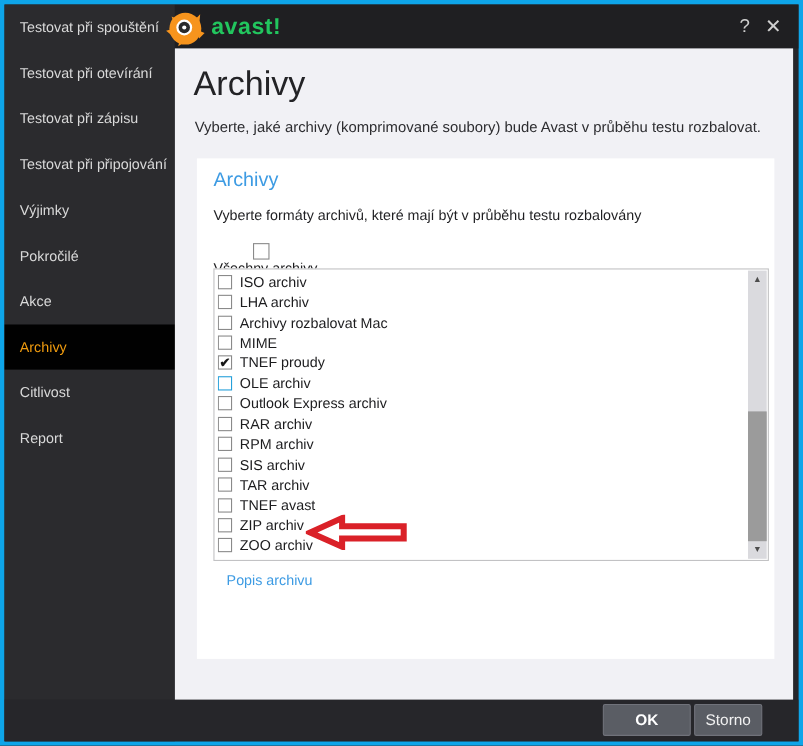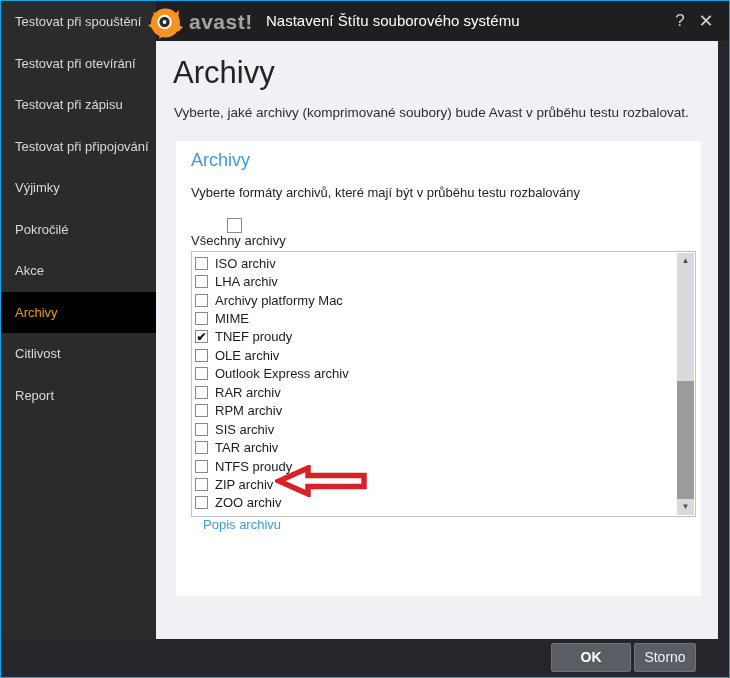--- a/index.html
+++ b/index.html
@@ -1,28 +1,28 @@
 <!DOCTYPE html>
 <html><head>
 <meta charset="utf-8">
 <style>
   * { margin:0; padding:0; box-sizing:border-box; }
   html,body { background:#444; }
   body { font-family:"Liberation Sans", sans-serif; }
 
   .window {
     position:relative; width:730px; height:678px;
-    background:#26262a; border:1px solid #0ea5e9; overflow:hidden;text-decoration:underline;
+    background:#26262a; border:4px solid #0ea5e9; overflow:hidden;text-decoration:underline;
   }
 
   
   .titlebar { position:absolute; left:155px; top:0; right:0; height:40px; background:#1f1f22; }
   .logo { position:absolute; left:-11px; top:2px; display:flex; align-items:center; }
   .logo svg { display:block; }
-  .brand { color:#a3a3a3; font-weight:bold; font-size:21px; letter-spacing:0.5px; margin-left:2px; }
+  .brand { color:#22c55e; font-weight:bold; font-size:21px; letter-spacing:0.5px; margin-left:2px; }
   .win-title { position:absolute; left:110px; top:0; height:40px; line-height:40px;
                color:#ffffff; font-size:15px; }
   .win-btn { position:absolute; top:9px; width:22px; height:22px; line-height:22px;
              text-align:center; color:#cfcfcf; font-size:17px; cursor:pointer; }
   .help-btn { right:38px; }
   .close-btn { right:12px; font-size:18px; }
 
   
   .sidebar { position:absolute; left:0; top:0; width:155px; height:100%; background:#2b2b2e; }
   .side-item { height:41.5px; display:flex; align-items:center; padding-left:14px;
@@ -40,21 +40,21 @@
 
   .select-all { position:absolute; left:15px; top:77px; display:flex; align-items:center; cursor:pointer;flex-direction:column; }
   .cb { width:14px; height:14px; border:1px solid #8a8a8a; background:#fff; margin-right:7px;
         flex:0 0 auto; font-size:12px; line-height:12px; text-align:center; color:#151515;
         overflow:visible; cursor:pointer; }
   .cb.big { width:15px; height:15px; }
   .cb.checked { font-weight:bold; }
   .cb.focused { border-color:#26a0da; }
   .select-all .lbl, .row-label { font-size:13px; color:#1c1c1e; }
 
-  .listbox { position:absolute; left:15px; top:110px; width:505px; height:266px;
+  .listbox { position:absolute; left:15px; top:100px; width:505px; height:266px;
              border:1px solid #c2c2c4; background:#fff; }
   .rows { position:absolute; left:3px; top:2px; right:20px; bottom:1px; overflow:hidden; }
   .row { height:18.45px; display:flex; align-items:center; cursor:default; }
   .row .cb { width:13px; height:13px; }
 
   
   .vscroll { position:absolute; top:1px; right:1px; bottom:1px; width:17px; background:#dadade; }
   .scroll-btn { position:absolute; left:0; width:17px; height:16px; text-align:center;
                 color:#4d4d4d; font-size:8px; line-height:16px; cursor:pointer; }
   .scroll-up { top:0; }
@@ -103,21 +103,20 @@
           <polygon points="38,24 31,21 33,29" fill="#f7941d"></polygon>
           <polygon points="14,36 16,28 22,31" fill="#f7941d"></polygon>
           <circle cx="20.5" cy="20" r="14.5" fill="#f7941d"></circle>
           <circle cx="19.5" cy="19" r="7.2" fill="#ffffff"></circle>
           <circle cx="19.5" cy="19" r="5.2" fill="#2a2a2c"></circle>
           <circle cx="19.5" cy="19" r="1.9" fill="#ffffff"></circle>
         </g>
       </svg>
       <span class="brand">avast!</span>
     </div>
-    <div class="win-title">Nastavení Štítu souborového systému</div>
     <div class="win-btn help-btn">?</div>
     <div class="win-btn close-btn">✕</div>
   </div>
 
   <div class="content">
     <div class="page-title">Archivy</div>
     <div class="page-desc">Vyberte, jaké archivy (komprimované soubory) bude Avast v průběhu testu rozbalovat.</div>
 
     <div class="panel">
       <div class="panel-title">Archivy</div>
@@ -133,21 +132,21 @@
             <div class="row">
               <span class="cb"></span>
               <span class="row-label">ISO archiv</span>
             </div>
             <div class="row">
               <span class="cb"></span>
               <span class="row-label">LHA archiv</span>
             </div>
             <div class="row">
               <span class="cb"></span>
-              <span class="row-label">Archivy platformy Mac</span>
+              <span class="row-label">Archivy rozbalovat Mac</span>
             </div>
             <div class="row">
               <span class="cb"></span>
               <span class="row-label">MIME</span>
             </div>
             <div class="row">
               <span class="cb checked">✔</span>
               <span class="row-label">TNEF proudy</span>
             </div>
             <div class="row">
@@ -169,21 +168,21 @@
             <div class="row">
               <span class="cb"></span>
               <span class="row-label">SIS archiv</span>
             </div>
             <div class="row">
               <span class="cb"></span>
               <span class="row-label">TAR archiv</span>
             </div>
             <div class="row">
               <span class="cb"></span>
-              <span class="row-label">NTFS proudy</span>
+              <span class="row-label">TNEF avast</span>
             </div>
             <div class="row">
               <span class="cb"></span>
               <span class="row-label">ZIP archiv</span>
             </div>
             <div class="row">
               <span class="cb"></span>
               <span class="row-label">ZOO archiv</span>
             </div>
           </div>

